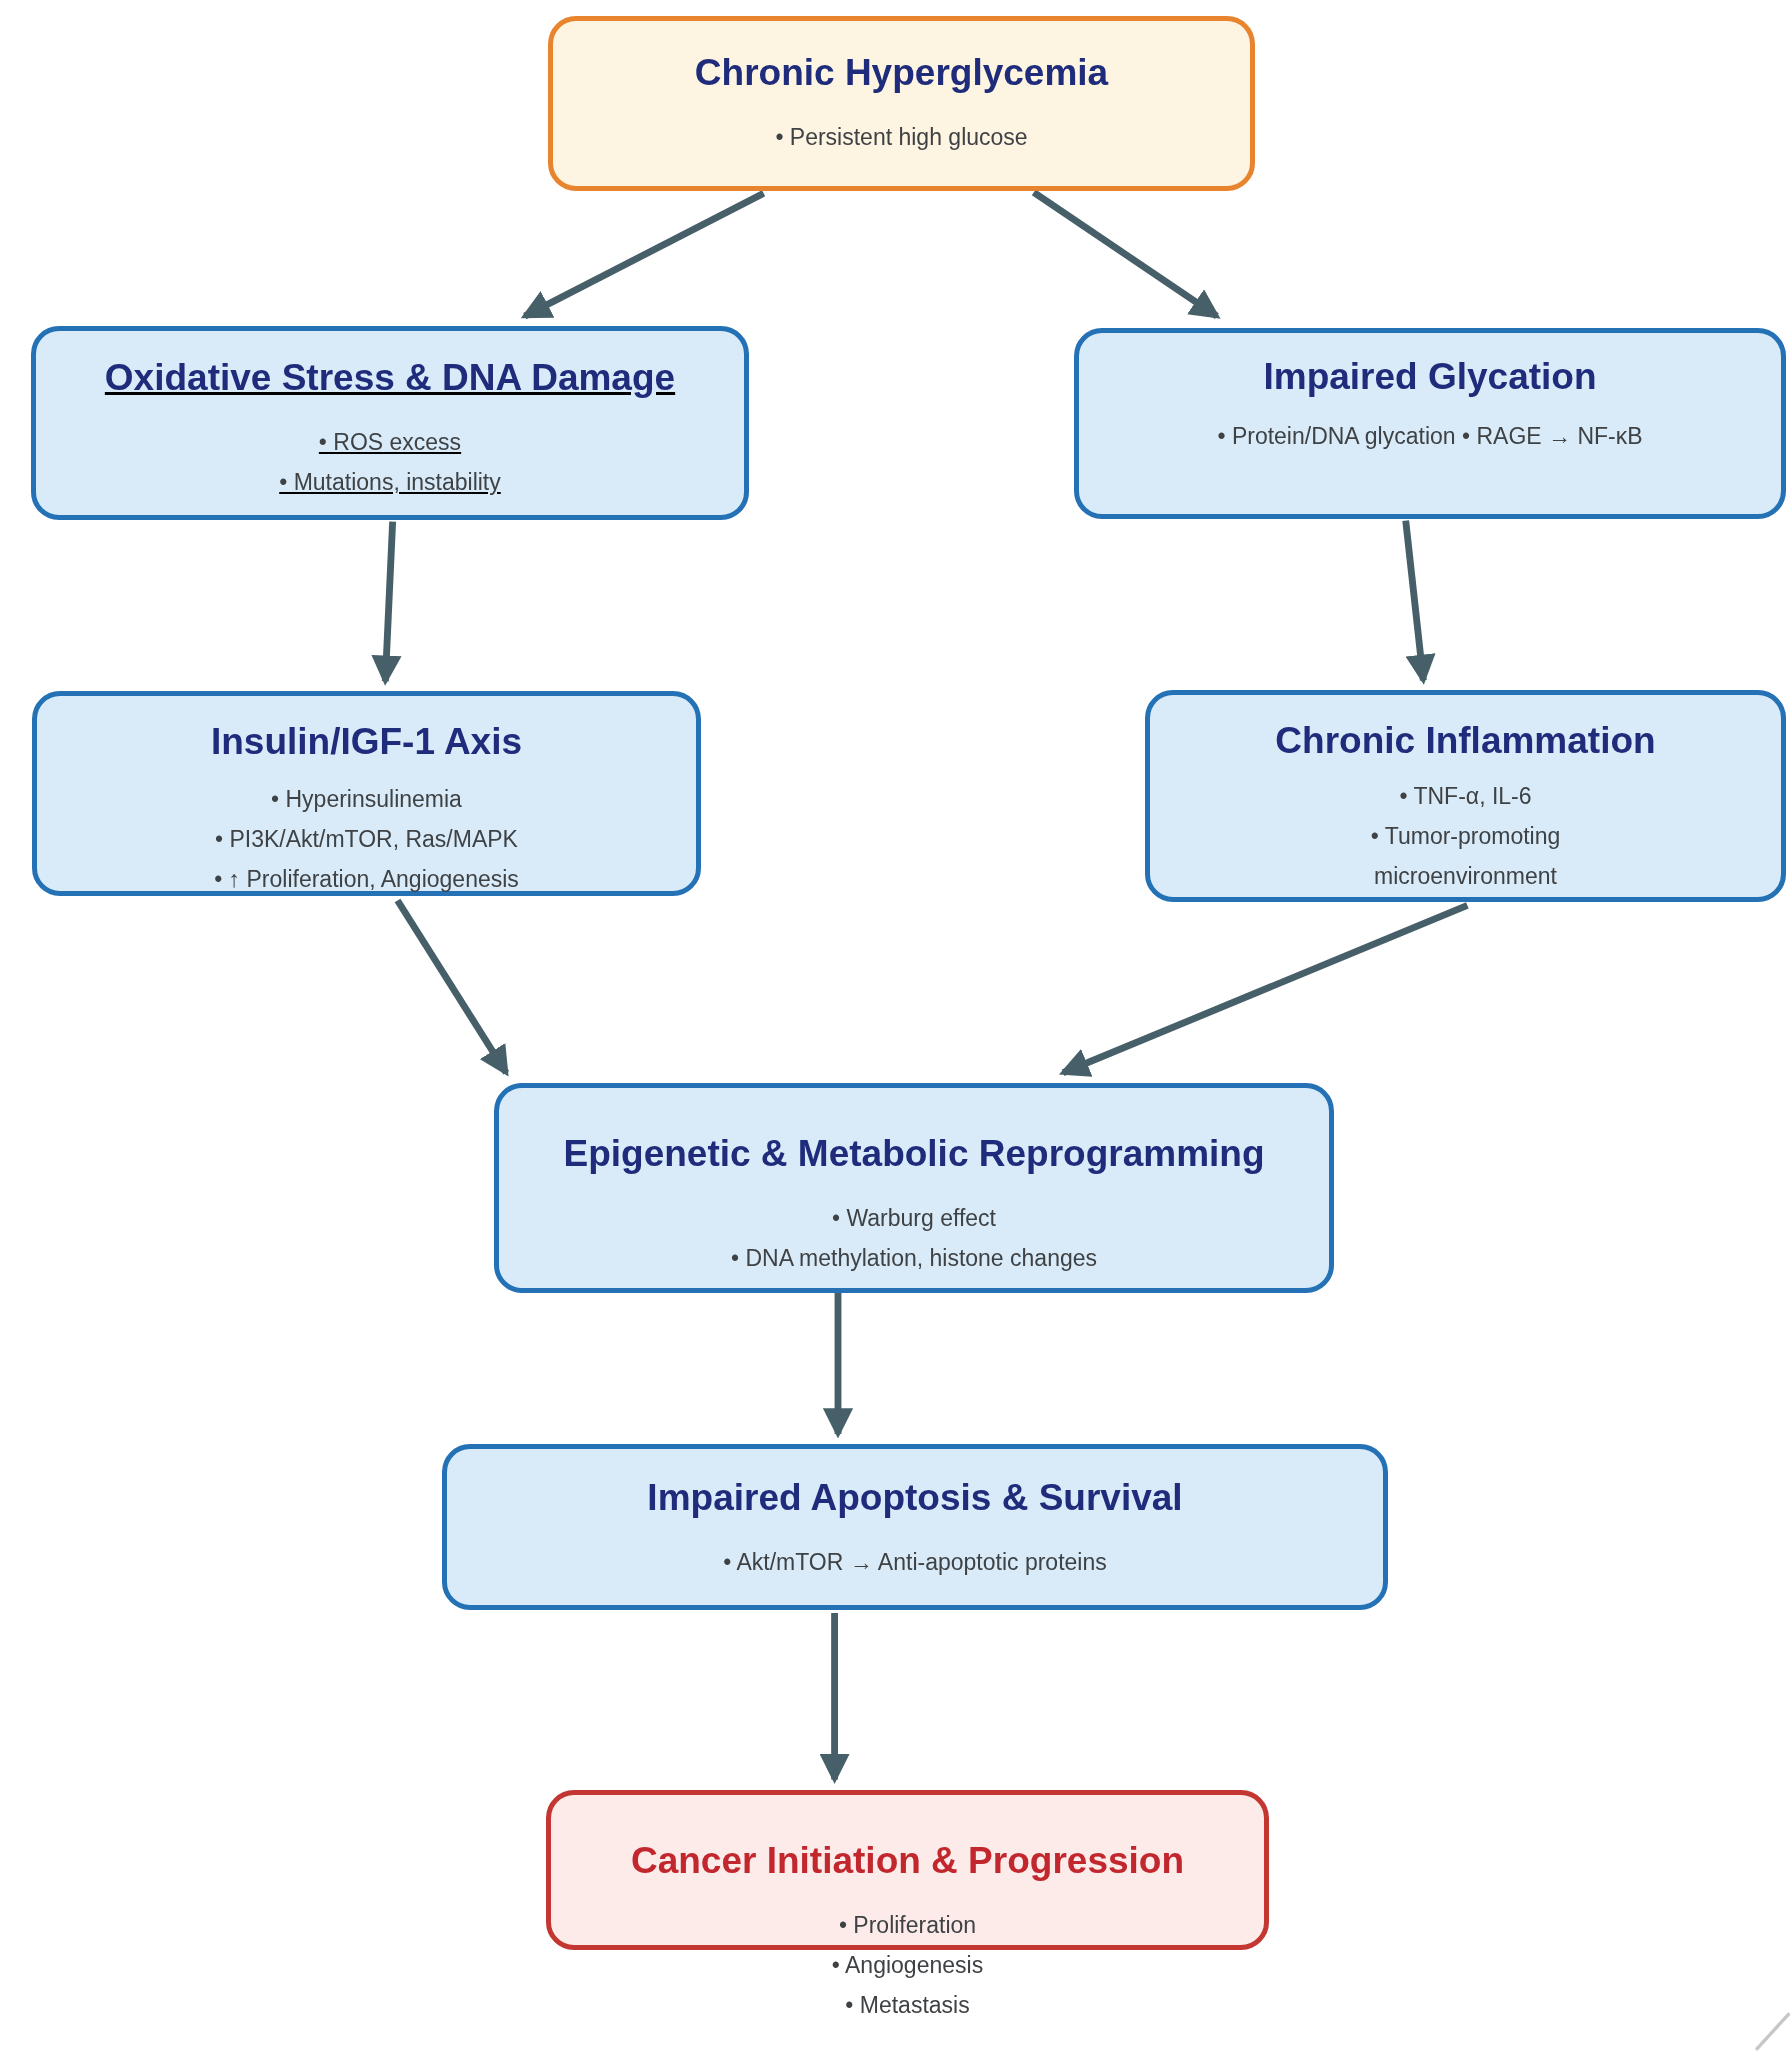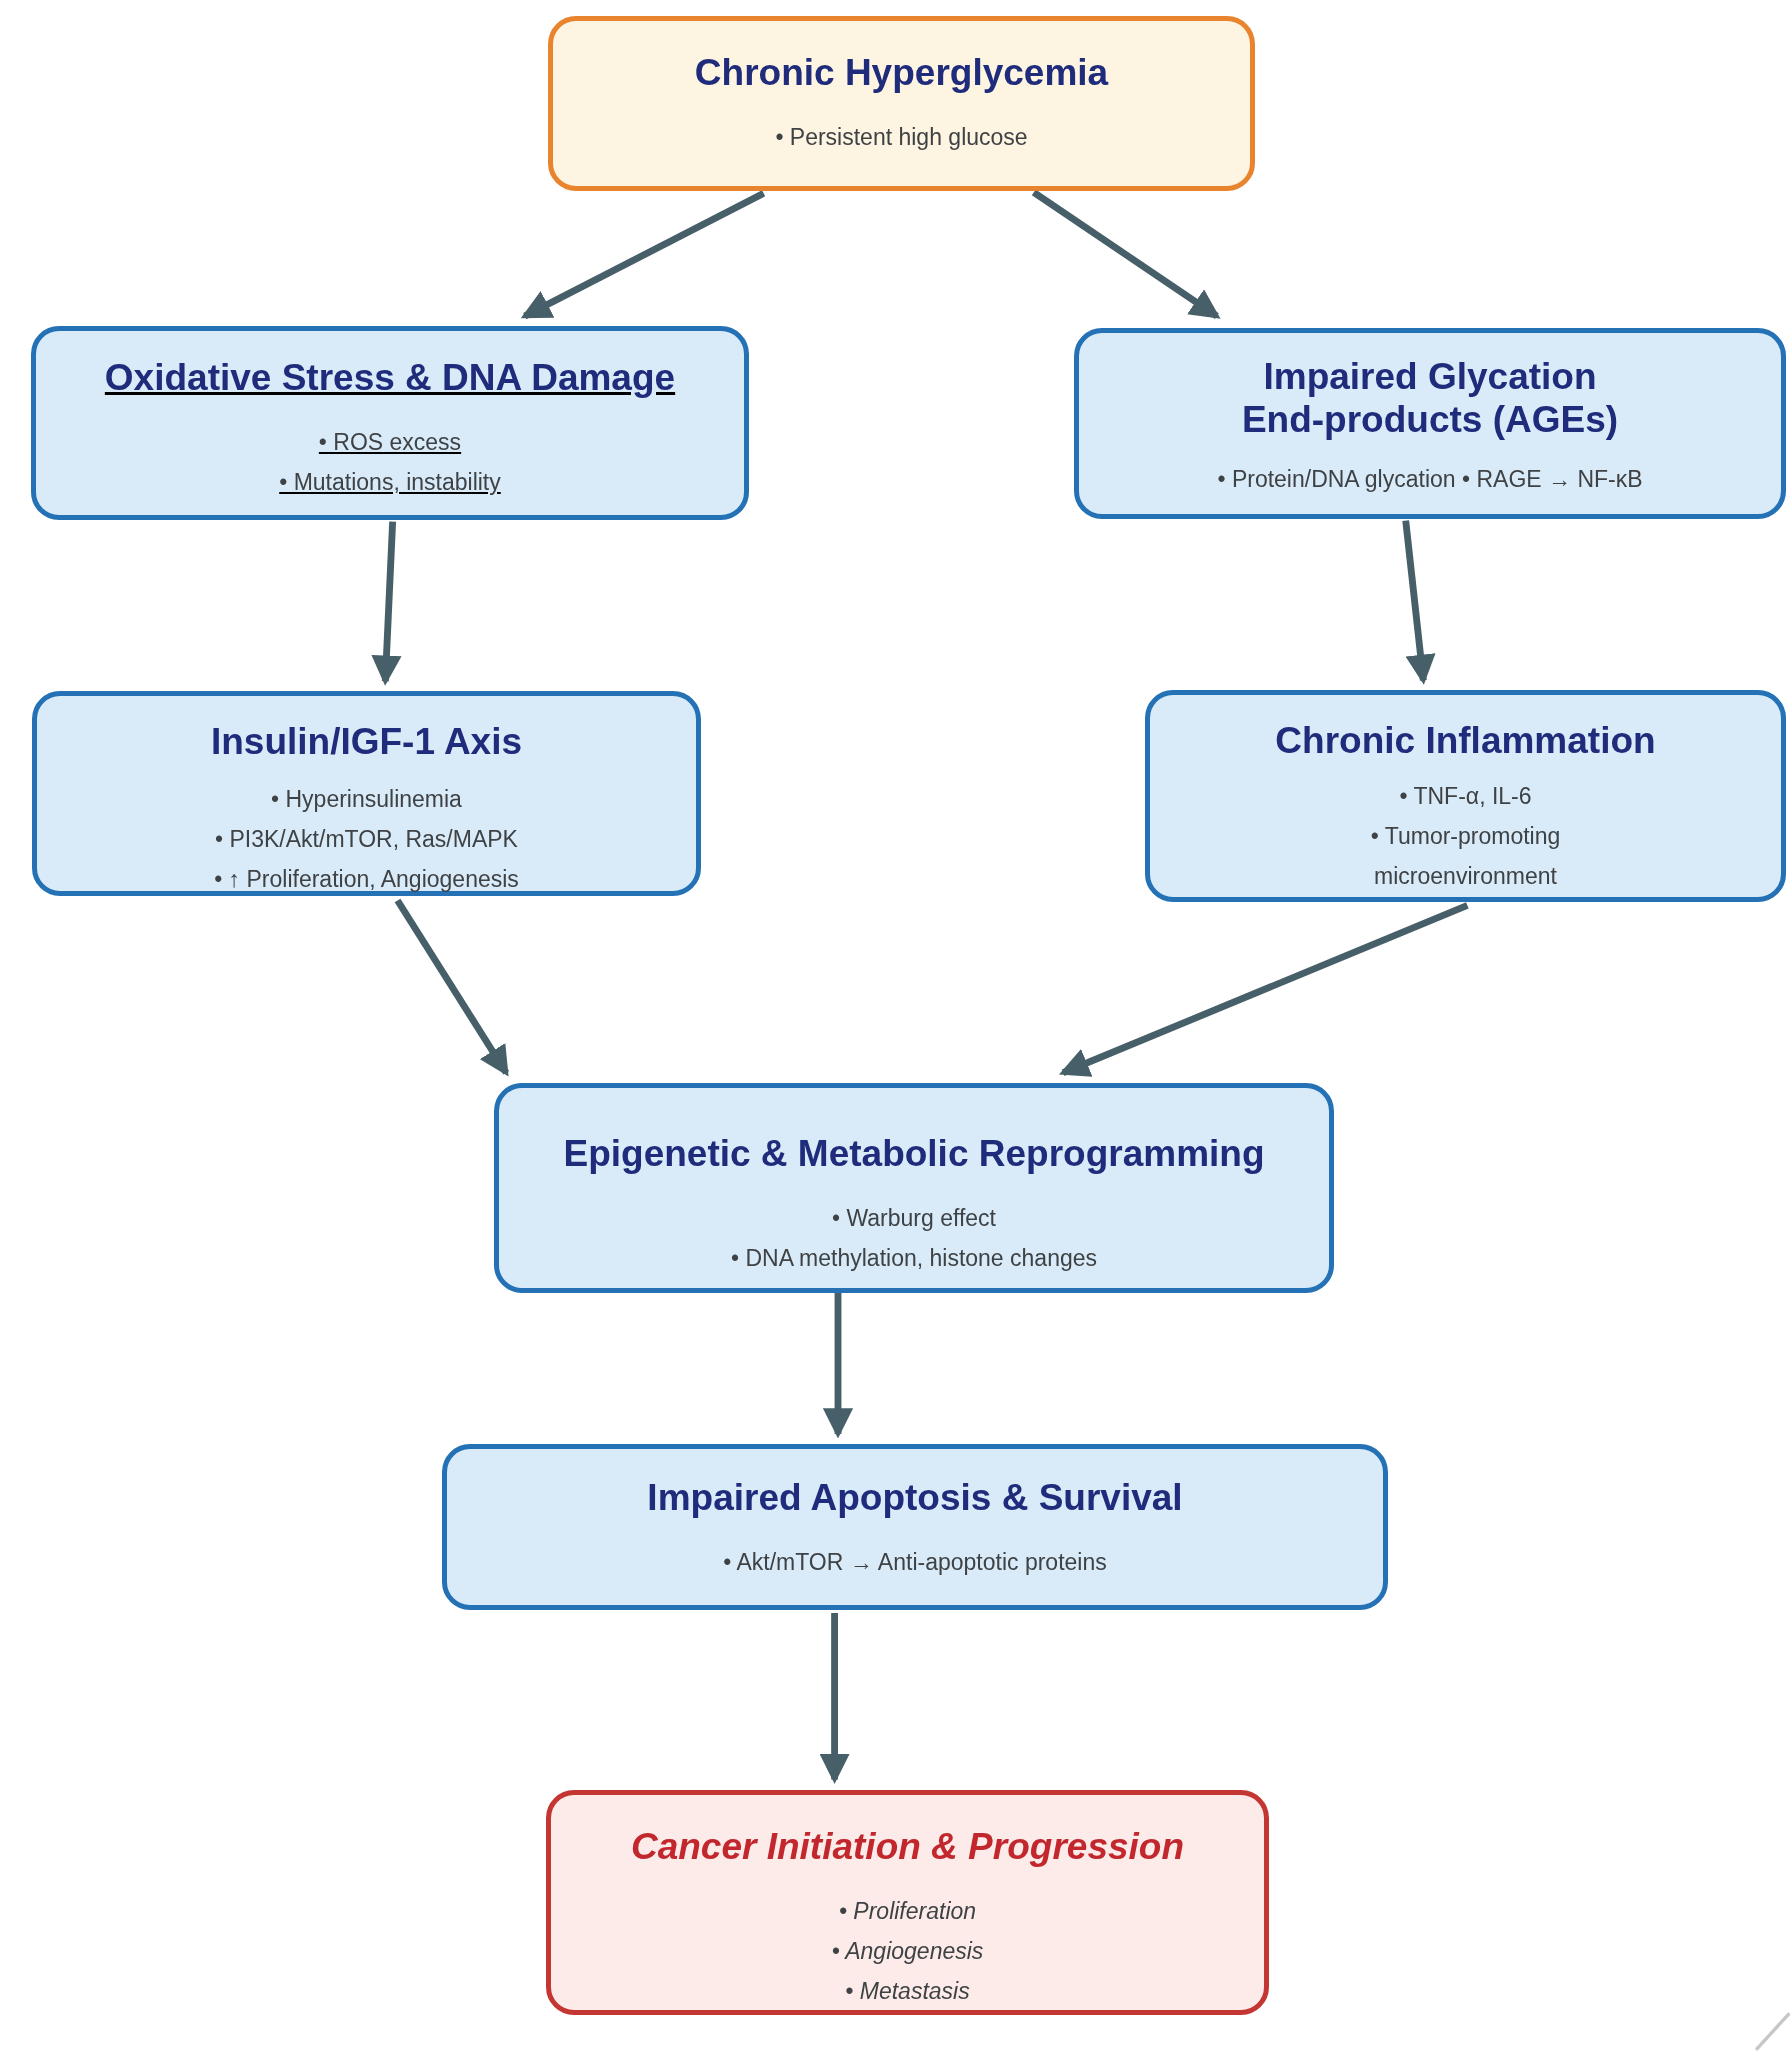--- a/index.html
+++ b/index.html
@@ -39,21 +39,21 @@
   #node-hyperglycemia{left:548px;top:16px;width:707px;height:175px;padding-top:30px;}
   #node-oxidative{left:31px;top:326px;width:718px;height:194px;text-decoration:underline;}
   #node-ages{left:1074px;top:328px;width:712px;height:191px;padding-top:21.5px;}
   #node-ages .node-bullets{margin-top:18.6px;}
   #node-insulin{left:32px;top:691px;width:669px;height:205px;padding-top:23.5px;}
   #node-insulin .node-bullets{margin-top:16.6px;}
   #node-inflammation{left:1145px;top:690px;width:641px;height:212px;padding-top:23.5px;}
   #node-inflammation .node-bullets{margin-top:14.7px;}
   #node-epigenetic{left:494px;top:1083px;width:840px;height:210px;padding-top:44px;}
   #node-apoptosis{left:442px;top:1444px;width:946px;height:166px;padding-top:27px;}
-  #node-cancer{left:546px;top:1790px;width:723px;height:225px;padding-top:30px;font-style:italic;}
+  #node-cancer{left:546px;top:1790px;width:723px;height:160px;padding-top:44px;}
 </style>
 </head>
 <body>
 
 <div id="canvas">
 
   <svg id="edges" viewBox="0 0 3661 4201" xmlns="http://www.w3.org/2000/svg">
     <defs>
       <marker id="ah" viewBox="0 0 10 10" refX="8.5" refY="5" markerWidth="4.4" markerHeight="4.4" orient="auto">
         <path d="M0,0 L10,5 L0,10 Z" fill="#465F68"></path>
@@ -85,21 +85,20 @@
     </div>
     <div class="node-bullets">
       <div class="bullet-line">• ROS excess</div>
       <div class="bullet-line">• Mutations, instability</div>
     </div>
   </div>
 
   <div class="node node--blue" id="node-ages">
     <div class="node-title">
       <span>Impaired Glycation</span>
-      <span>End-products (AGEs)</span>
     </div>
     <div class="node-bullets">
       <div class="bullet-line">• Protein/DNA glycation • RAGE → NF-κB</div>
     </div>
   </div>
 
   <div class="node node--blue" id="node-insulin">
     <div class="node-title">
       <span>Insulin/IGF-1 Axis</span>
     </div>

